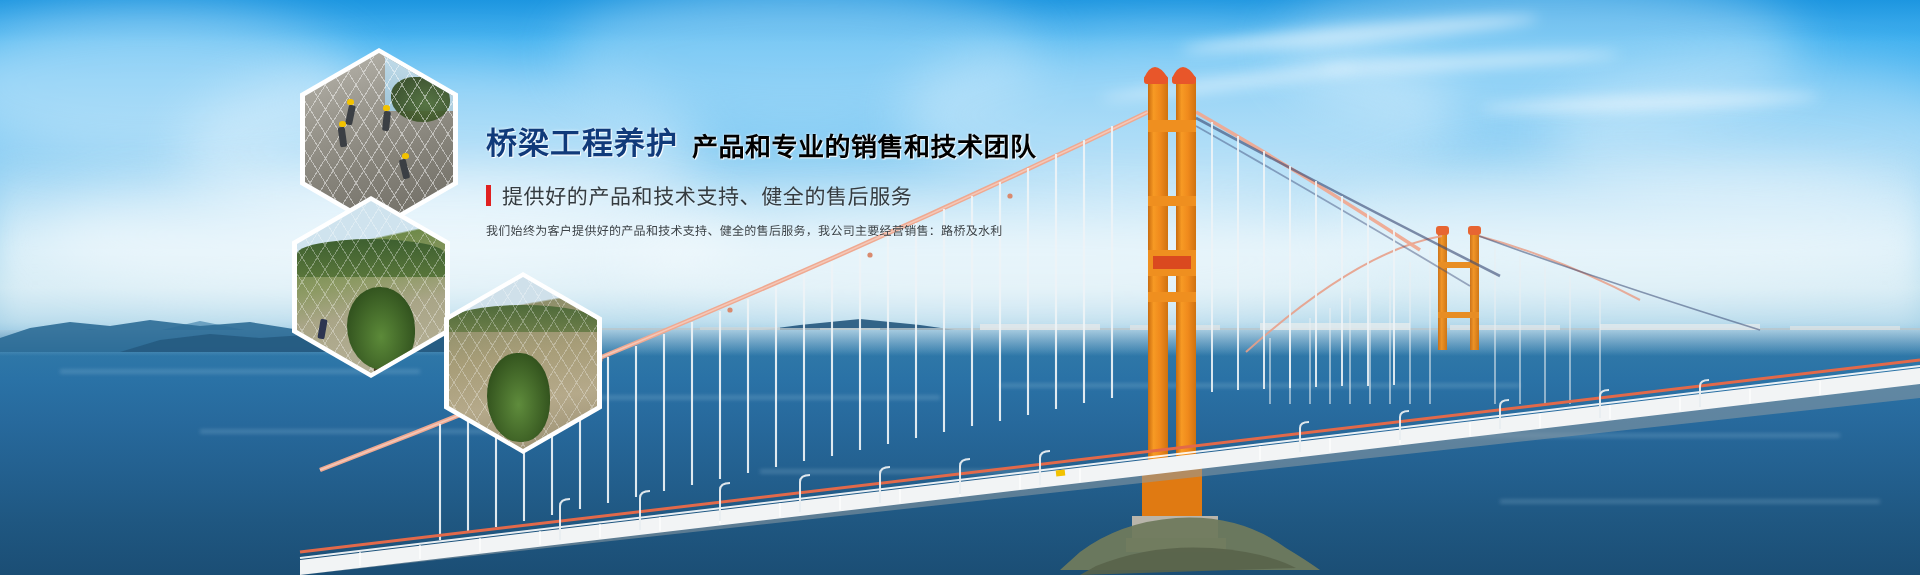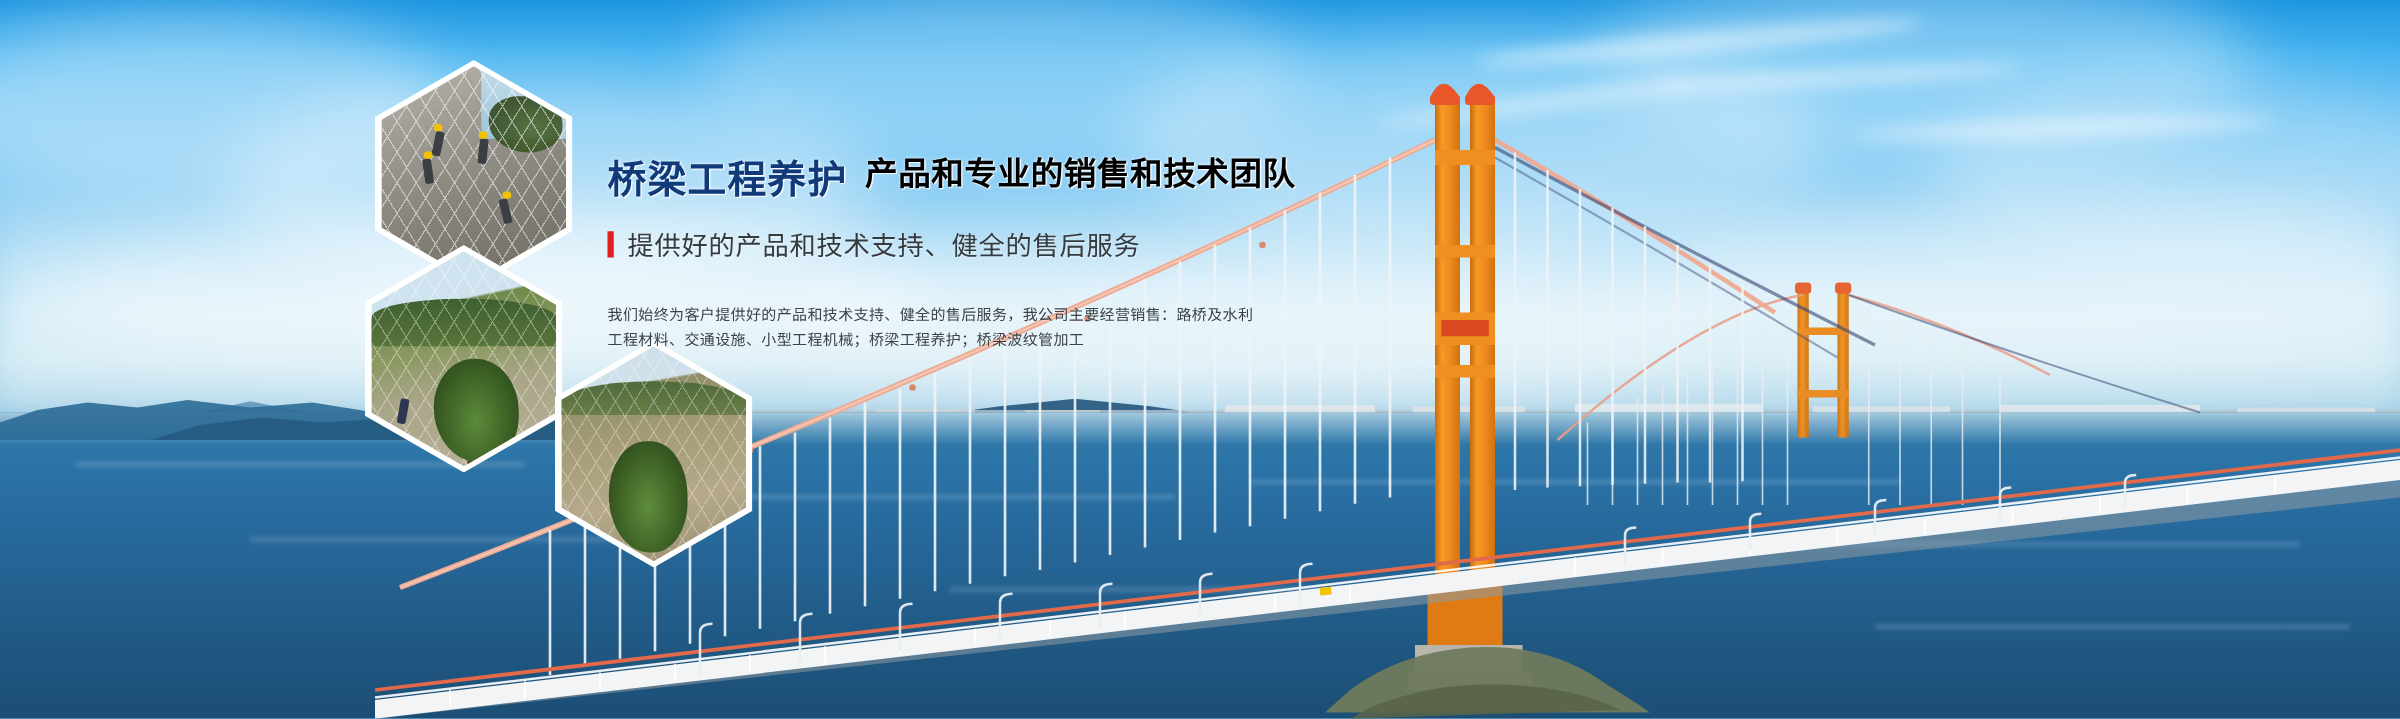--- a/index.html
+++ b/index.html
@@ -105,30 +105,30 @@
   
   .ph3{position:absolute;inset:0;
     background:linear-gradient(170deg,#cfe0ea 0%,#cfe0ea 20%,#8e8f6a 21%,#a79d78 45%,#b5a98a 70%,#9a8f72 100%);}
   .ph3 .ridge{position:absolute;left:0;top:16%;width:100%;height:16%;
     background:linear-gradient(180deg,#4f6b3a,#6b7d49);border-radius:50% 50% 0 0 / 60% 60% 0 0;}
   .ph3 .bush{position:absolute;left:26%;bottom:4%;width:42%;height:52%;
     background:radial-gradient(ellipse at 50% 58%,#5f8c3c,#32521d 74%);border-radius:50% 50% 46% 54%;}
 
   
   .copy{position:absolute;left:486px;top:118px;width:640px;}
-  .headline{display:flex;align-items:flex-start;gap:14px;white-space:nowrap;}
+  .headline{display:flex;align-items:flex-end;gap:14px;white-space:nowrap;}
   .h-a{font-size:31px;font-weight:bold;letter-spacing:1px;color:#103a7a;
     text-shadow:0 0 3px rgba(255,255,255,.85),1px 1px 0 rgba(255,255,255,.9);}
   .h-b{font-size:26px;font-weight:bold;letter-spacing:.5px;color:#000000;
     text-shadow:0 0 3px rgba(255,255,255,.8),1px 1px 0 rgba(255,255,255,.85);}
   .subline{display:flex;align-items:center;gap:11px;margin-top:17px;}
   .redbar{width:5px;height:21px;background:#e02020;flex:none;}
   .sub-text{font-size:21px;color:#333b40;letter-spacing:.6px;
     text-shadow:0 1px 2px rgba(255,255,255,.6);}
-  .body{margin-top:32px;font-size:12px;line-height:20px;color:#3b4348;
+  .body{margin-top:11px;font-size:12px;line-height:20px;color:#3b4348;
     letter-spacing:.3px;text-shadow:0 1px 1px rgba(255,255,255,.45);}
   .body div{white-space:nowrap;}
 </style>
 </head>
 <body>
 
 <div class="stage">
 
   <div class="sky"></div>
   <div class="sky-top-band"></div>
@@ -406,18 +406,17 @@
       <span class="h-b">产品和专业的销售和技术团队</span>
     </div>
 
     <div class="subline">
       <span class="redbar"></span>
       <span class="sub-text">提供好的产品和技术支持、健全的售后服务</span>
     </div>
 
     <div class="body">
       <div>我们始终为客户提供好的产品和技术支持、健全的售后服务，我公司主要经营销售：路桥及水利</div>
-      <div>工程材料、交通设施、小型工程机械；桥梁工程养护；桥梁波纹管加工</div>
     </div>
 
   </div>
 
 </div>
 
 </body></html>

